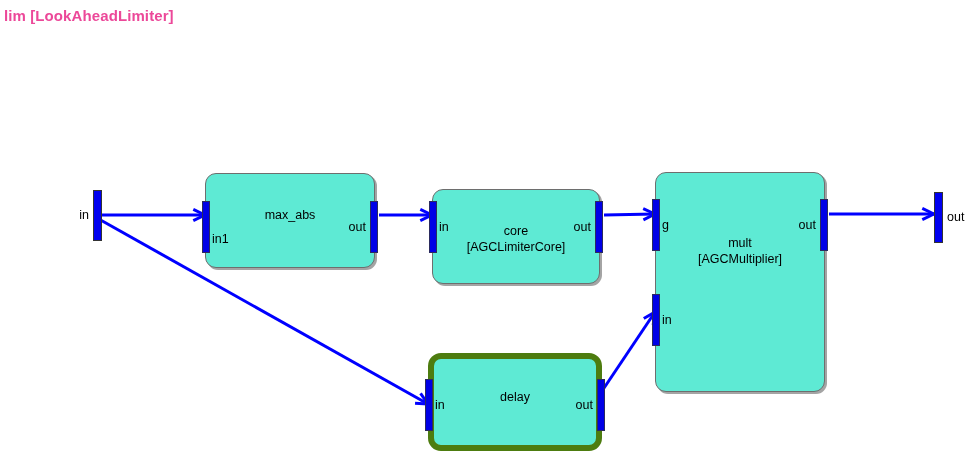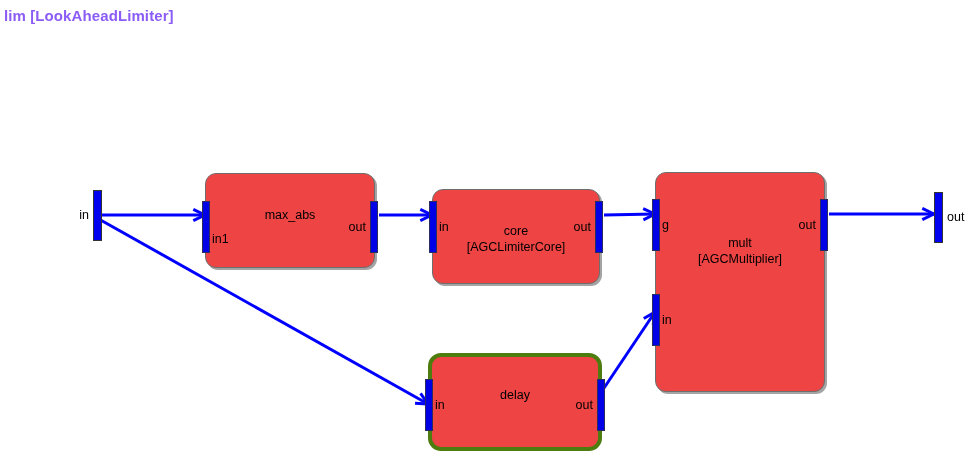--- a/index.html
+++ b/index.html
@@ -20,39 +20,39 @@
     overflow: hidden;
   }
   #diagram-title {
     position: absolute;
     left: 4px;
     top: 7px;
     font-size: 15px;
     font-weight: 600;
     letter-spacing: 0.1px;
     white-space: nowrap;
-    color: #8b5cf6;
+    color: #ec4899;
   }
   #wires {
     position: absolute;
     left: 0;
     top: 0;
     width: 973px;
     height: 459px;
   }
   .block {
     position: absolute;
     box-sizing: border-box;
-    background: #ef4444;
+    background: #5eead4;
     border: 1px solid #6e6e6e;
     border-radius: 11px;
     box-shadow: 2px 2px 0 rgba(90,90,90,0.55);
   }
   .block.selected {
-    border: 4px solid #4d7c0f;
+    border: 6px solid #4d7c0f;
     border-radius: 13px;
     box-shadow: none;
   }
   .block-label {
     position: absolute;
     left: 0;
     right: 0;
     text-align: center;
     font-size: 12.5px;
     line-height: 16px;

